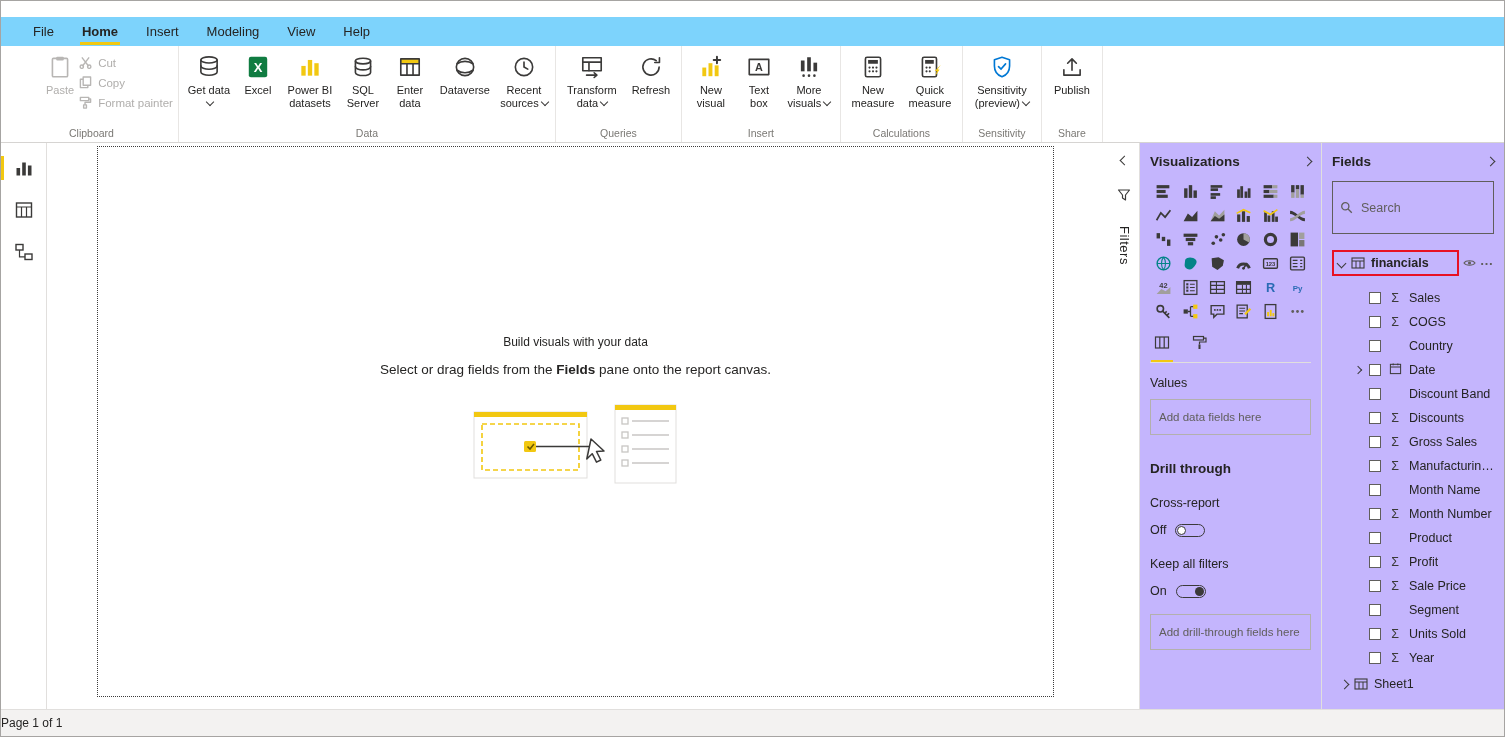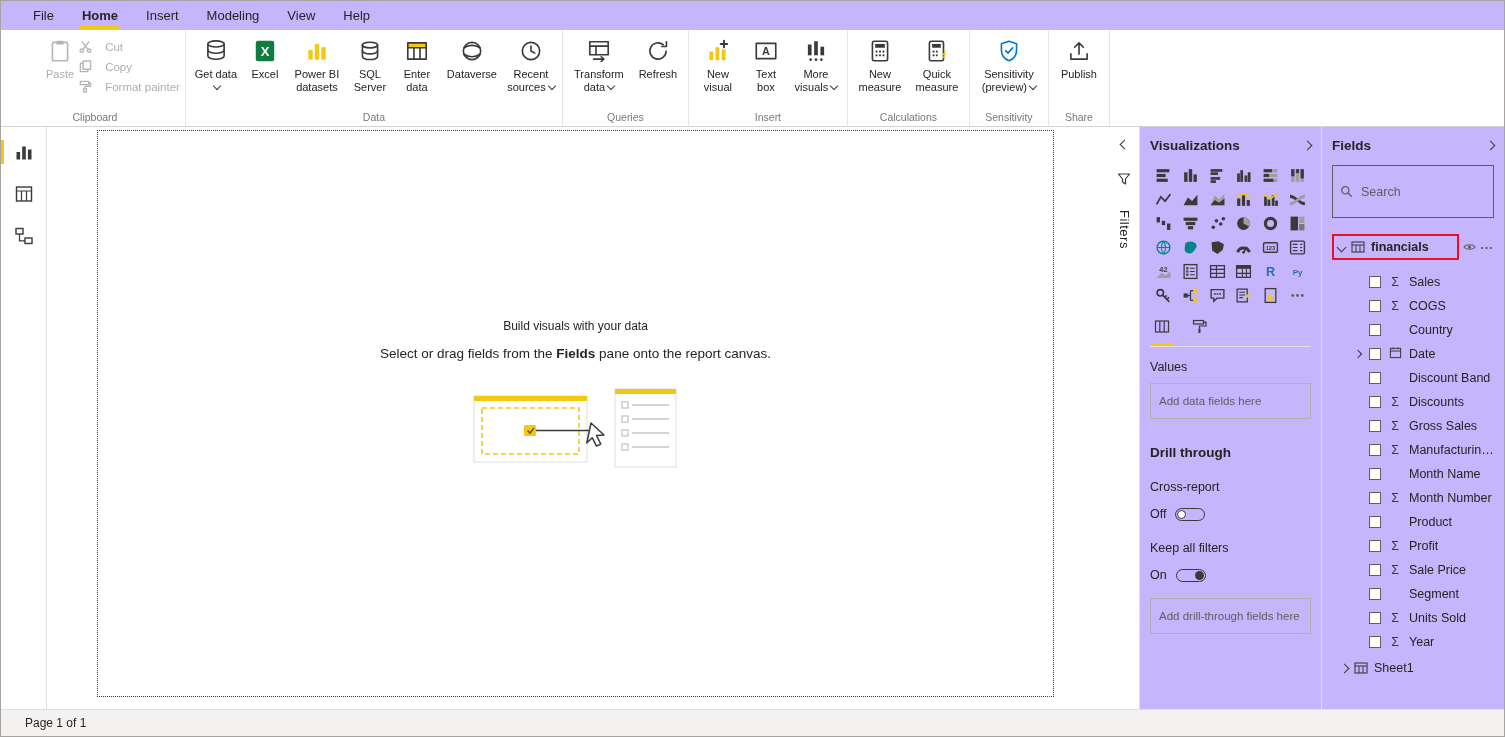--- a/index.html
+++ b/index.html
@@ -1,33 +1,33 @@
 <!DOCTYPE html>
 <html><head>
 <meta charset="utf-8">
 <style>
   html,body{margin:0;padding:0;background:#fff;}
   body{width:1505px;height:737px;font-family:"Liberation Sans",sans-serif;color:#252423;overflow:hidden;}
   .window{width:1505px;height:737px;border:1px solid #a6a4a2;box-sizing:border-box;display:flex;flex-direction:column;background:#fff;}
 
   
-  .menubar{height:29px;flex:none;display:flex;align-items:stretch;padding-left:18px;background:#c4b5fd;}
+  .menubar{height:29px;flex:none;display:flex;align-items:stretch;padding-left:18px;background:#7dd3fc;margin-top:16px;}
   .menu-item{padding:0 14px;font-size:13px;display:flex;align-items:center;position:relative;cursor:default;}
   .menu-item.active{font-weight:700;}
   .menu-item.active::after{content:"";position:absolute;left:12px;right:12px;bottom:1px;height:3px;background:#f2c811;}
 
   
   .ribbon{height:96px;flex:none;display:flex;align-items:stretch;border-bottom:1px solid #d6d4d2;padding-left:4px;background:#fff;}
   .rgroup{display:flex;flex-direction:column;border-right:1px solid #e8e6e4;padding:2px 5px 0;}
   .rgroup-items{display:flex;flex:1;align-items:stretch;gap:3px;}
   .rgroup-label{text-align:center;font-size:10.5px;color:#7a7874;padding:2px 4px 3px;flex:none;white-space:nowrap;}
   .rbtn{display:flex;flex-direction:column;align-items:center;justify-content:flex-start;padding:6px 2px 0;gap:4px;font-size:11px;line-height:13px;text-align:center;cursor:default;}
   .rbtn.disabled{color:#b0aeac;margin-left:34px;}
   .clip-col{display:flex;flex-direction:column;justify-content:flex-start;padding-top:8px;gap:7px;}
-  .clip-item{display:flex;align-items:center;gap:13px;font-size:11.5px;color:#b0aeac;white-space:nowrap;}
+  .clip-item{display:flex;align-items:center;gap:6px;font-size:11.5px;color:#b0aeac;white-space:nowrap;}
   .ri{width:26px;height:26px;flex:none;}
   .s{fill:none;stroke:#3b3a39;stroke-width:1.5;stroke-linejoin:round;stroke-linecap:round;}
   .disabled .s,.clip-item .s{stroke:#b8b6b4;}
   .caret{display:inline-block;width:5px;height:5px;border-right:1.2px solid #3b3a39;border-bottom:1.2px solid #3b3a39;transform:rotate(45deg);margin-left:3px;position:relative;top:-2px;}
 
   
   .main{flex:1;display:flex;min-height:0;}
 
   .leftnav{width:45px;flex:none;border-right:1px solid #e1dfdd;display:flex;flex-direction:column;align-items:center;padding-top:8px;gap:8px;}
   .navitem{width:45px;height:34px;display:flex;align-items:center;justify-content:center;position:relative;}
@@ -85,21 +85,21 @@
   .dots{letter-spacing:1px;color:#605e5c;font-weight:700;}
 
   .fields-list{margin-top:10px;}
   .field-row{height:24px;display:flex;align-items:center;gap:7px;padding-left:37px;position:relative;font-size:12.5px;}
   .field-row .expand{position:absolute;left:23px;}
   .checkbox{width:12px;height:12px;border:1px solid #605e5c;background:#fff;flex:none;box-sizing:border-box;}
   .field-ic{width:14px;text-align:center;font-size:12.5px;color:#3b3a39;flex:none;line-height:14px;}
   .field-name{white-space:nowrap;overflow:hidden;text-overflow:ellipsis;}
   .sheet-row{height:24px;display:flex;align-items:center;gap:6px;padding-left:9px;font-size:12.5px;margin-top:2px;}
 
-  .statusbar{height:26px;flex:none;background:#f3f2f1;border-top:1px solid #e1dfdd;display:flex;align-items:center;padding-left:24px;font-size:12px;}
+  .statusbar{height:26px;flex:none;background:#f3f2f1;border-top:1px solid #e1dfdd;display:flex;align-items:center;padding-left:0;font-size:12px;}
 </style>
 </head>
 <body>
 
 <div class="window">
 
   <div class="menubar">
       <div class="menu-item">File</div>
       <div class="menu-item active">Home</div>
       <div class="menu-item">Insert</div>

